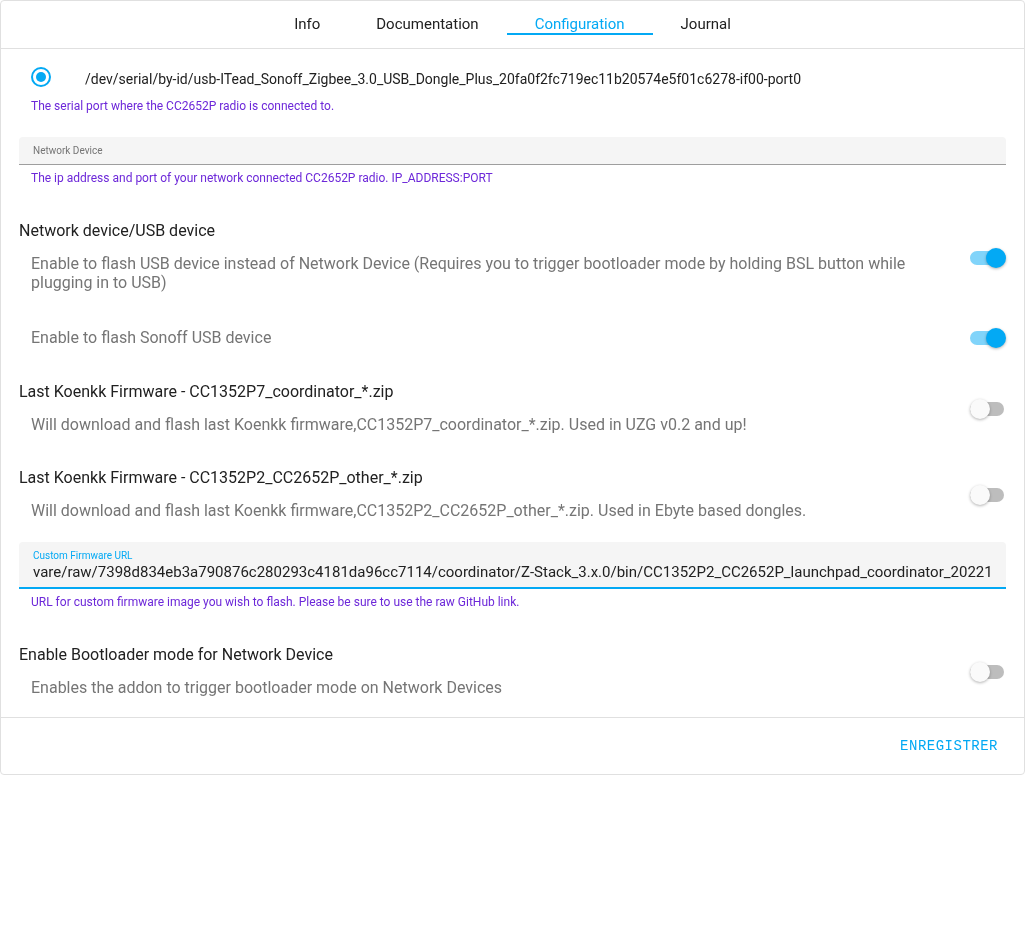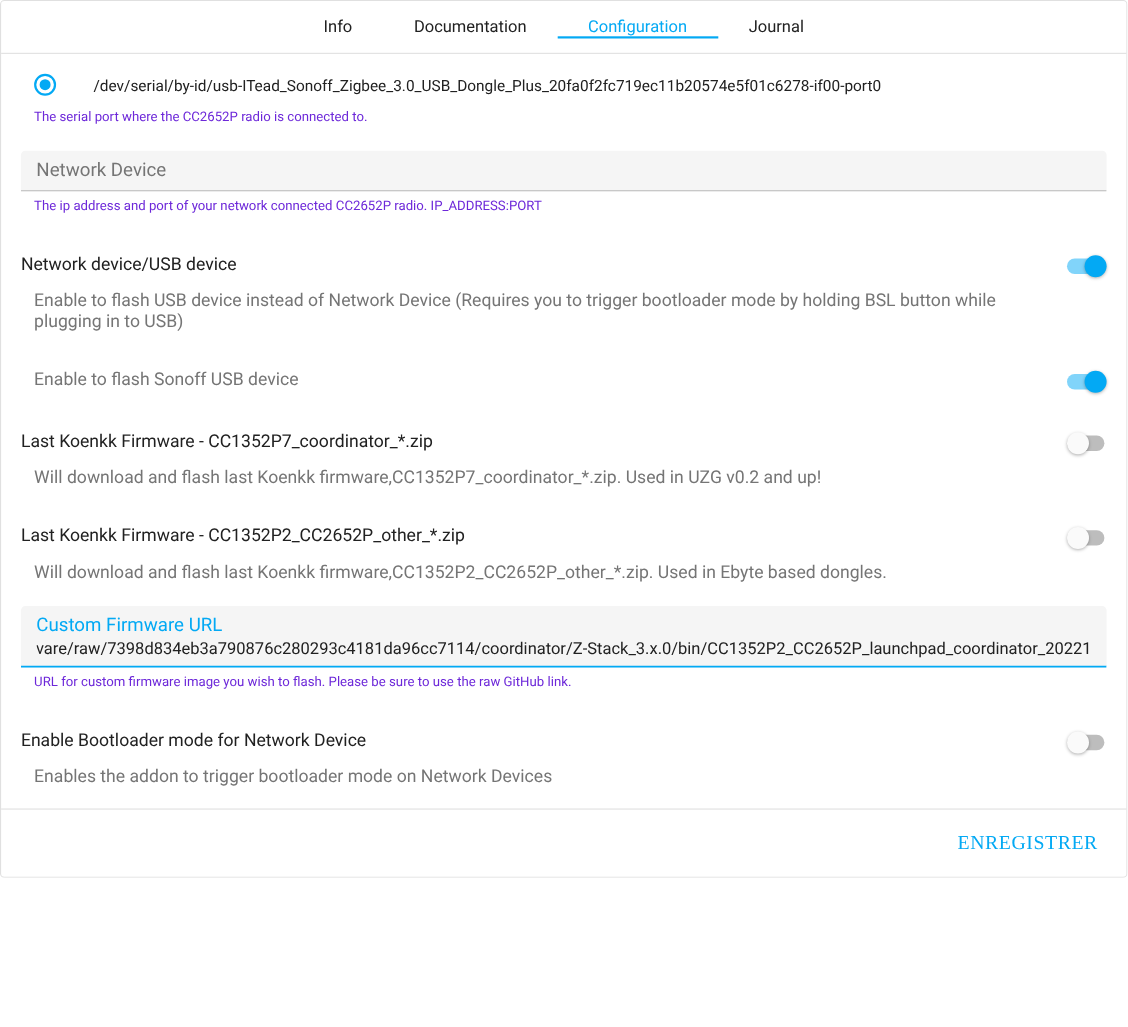--- a/index.html
+++ b/index.html
@@ -66,33 +66,33 @@
   .field {
     background: #f5f5f5;
     border-radius: 4px 4px 0 0;
     padding: 8px 14px 6px 14px;
     margin-top: 22px;
     position: relative;
     border-bottom: 1px solid #9e9e9e;
   }
   .field.focused { border-bottom: 2px solid #03a9f4; }
   .field-label {
-    font-size: 17px;
+    font-size: 10px;
     color: #757575;
     margin-bottom: 2px;
   }
   .field.focused .field-label { color: #03a9f4; }
   .field-input {
     border: none; outline: none; background: transparent;
     width: 100%; font-size: 15px; color: #212121;
     font-family: inherit;
   }
   .toggle-row {
     display: flex;
-    align-items: flex-start;
+    align-items: center;
     justify-content: space-between;
     padding: 34px 0 0 0;
     gap: 16px;
   }
   .toggle-row .left { flex: 1; padding-right: 24px; }
   .toggle-title {
     font-size: 16px;
     color: #212121;
     font-weight: 400;
     margin-bottom: 14px;
@@ -126,26 +126,26 @@
   .switch.on .switch-thumb { background: #03a9f4; left: 16px; }
   .footer {
     border-top: 1px solid #e0e0e0;
     padding: 12px 18px;
     display: flex;
     justify-content: flex-end;
   }
   .save-btn {
     background: none; border: none;
     color: #03a9f4;
-    font-size: 18px;
+    font-size: 14px;
     font-weight: 500;
     letter-spacing: 0.5px;
     cursor: pointer;
     padding: 8px 8px;
-    font-family: Liberation Serif, serif;
+    font-family: Liberation Mono, monospace;
   }
 </style>
 </head>
 <body>
 
 <div class="card">
 
   <div class="tabs">
     <div class="tab">Info</div>
     <div class="tab">Documentation</div>

